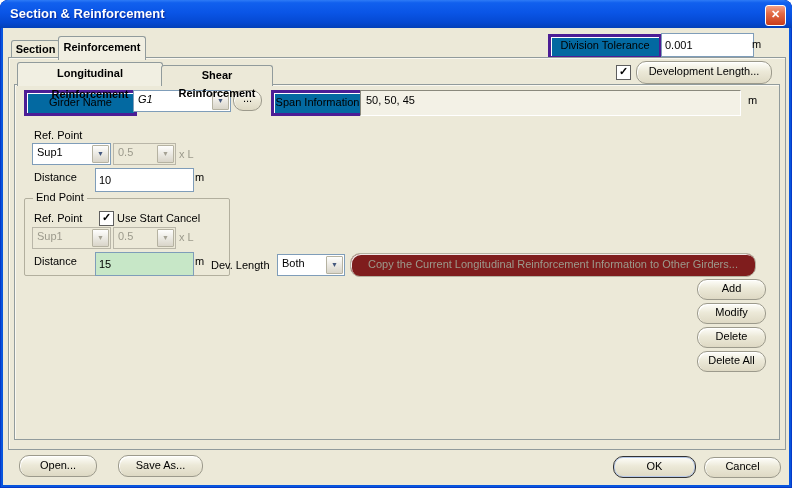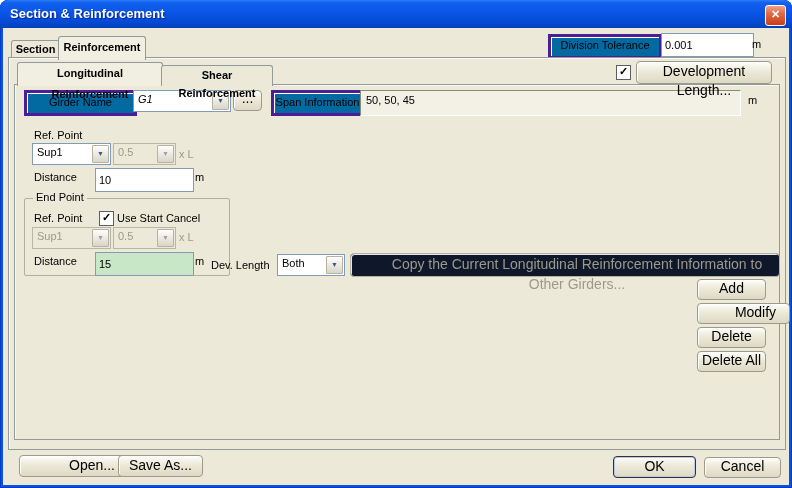--- a/index.html
+++ b/index.html
@@ -13,24 +13,24 @@
   .closebtn{position:absolute;top:5px;right:6px;width:19px;height:19px;border:1px solid #fff;border-radius:3px;
         background:linear-gradient(180deg,#F3A188 0%,#E26A45 40%,#C83C1B 100%);color:#fff;font-size:11px;
         font-weight:bold;text-align:center;line-height:17px;cursor:pointer;}
   .lbl{position:absolute;white-space:nowrap;}
   .dis{color:#9C9A8C;}
   .tab{position:absolute;background:#ECE9D8;border:1px solid #919B9C;border-bottom:none;
         border-radius:3px 3px 0 0;text-align:center;cursor:pointer;font-weight:bold;}
   .tab.active{z-index:3;background:#F1EFE2;}
   .page{position:absolute;background:#ECE9D8;border:1px solid #919B9C;box-shadow:inset 1px 1px 0 #FAF8F0;}
   .btn{position:absolute;background:linear-gradient(180deg,#FEFEFA 0%,#ECE9D8 45%,#DED9C4 100%);
-        border:1px solid #9C9A8C;border-radius:4px;box-shadow:inset 1px 1px 0 rgba(255,255,255,.9);
-        text-align:center;cursor:pointer;font-family:"Liberation Sans",sans-serif;font-size:14px;}
+        border:1px solid #9C9A8C;border-radius:10px;box-shadow:inset 1px 1px 0 rgba(255,255,255,.9);
+        text-align:center;cursor:pointer;font-family:"Liberation Sans",sans-serif;font-size:11px;}
   .btn.default{border:1px solid #333;box-shadow:inset 0 0 0 1px #B7C8E8;}
-  .btn.disabled{color:#9C9A8C;cursor:default;background:#0f172a;border-color:#B5B2A1;padding-left:24px;}
+  .btn.disabled{color:#9C9A8C;cursor:default;background:#7f1d1d;border-color:#B5B2A1;}
   .inputbox{position:absolute;background:#fff;border:1px solid #7F9DB9;font-family:"Liberation Sans",sans-serif;
         font-size:11px;padding:1px 3px;}
   .staticbox{position:absolute;background:#0369a1;border:3px solid #4c1d95;box-shadow:inset 1px 1px 0 #fff;
         text-align:center;}
   .sunken{position:absolute;background:#F3F1E6;border:1px solid;border-color:#8A897D #FFF #FFF #8A897D;
         padding:2px 5px;white-space:nowrap;overflow:hidden;}
   .combo{position:absolute;background:#fff;border:1px solid #7F9DB9;cursor:pointer;}
   .combo .val{position:absolute;left:4px;top:2px;right:17px;overflow:hidden;white-space:nowrap;}
   .combo .arr{position:absolute;right:1px;top:1px;bottom:1px;width:15px;text-align:center;color:#44587E;
         font-size:7px;line-height:15px;background:linear-gradient(180deg,#FEFEFD,#D9D5C9);
@@ -335,22 +335,22 @@
       <div class="lv-c ar">10</div>
       <div class="lv-c">Sup1</div>
       <div class="lv-c ar">-</div>
       <div class="lv-c ar">15</div>
       <div class="lv-c ac">B</div>
       <div class="lv-c"></div>
     </div>
   </div>
 
   <div class="btn" style="left:697px;top:279px;width:67px;height:19px;line-height:17px;z-index:2;">Add</div>
-  <div class="btn" style="left:697px;top:303px;width:67px;height:19px;line-height:17px;z-index:2;padding-left:24px;">Modify</div>
+  <div class="btn" style="left:697px;top:303px;width:67px;height:19px;line-height:17px;z-index:2;">Modify</div>
   <div class="btn" style="left:697px;top:327px;width:67px;height:19px;line-height:17px;z-index:2;">Delete</div>
   <div class="btn" style="left:697px;top:351px;width:67px;height:19px;line-height:17px;z-index:2;">Delete All</div>
 
-  <div class="btn" style="left:19px;top:455px;width:76px;height:20px;line-height:18px;padding-left:34px;">Open...</div>
+  <div class="btn" style="left:19px;top:455px;width:76px;height:20px;line-height:18px;">Open...</div>
   <div class="btn" style="left:118px;top:455px;width:83px;height:20px;line-height:18px;">Save As...</div>
   <div class="btn default" style="left:613px;top:456px;width:81px;height:20px;line-height:18px;">OK</div>
   <div class="btn" style="left:704px;top:457px;width:75px;height:19px;line-height:17px;">Cancel</div>
 
 </div>
 
 </body></html>

